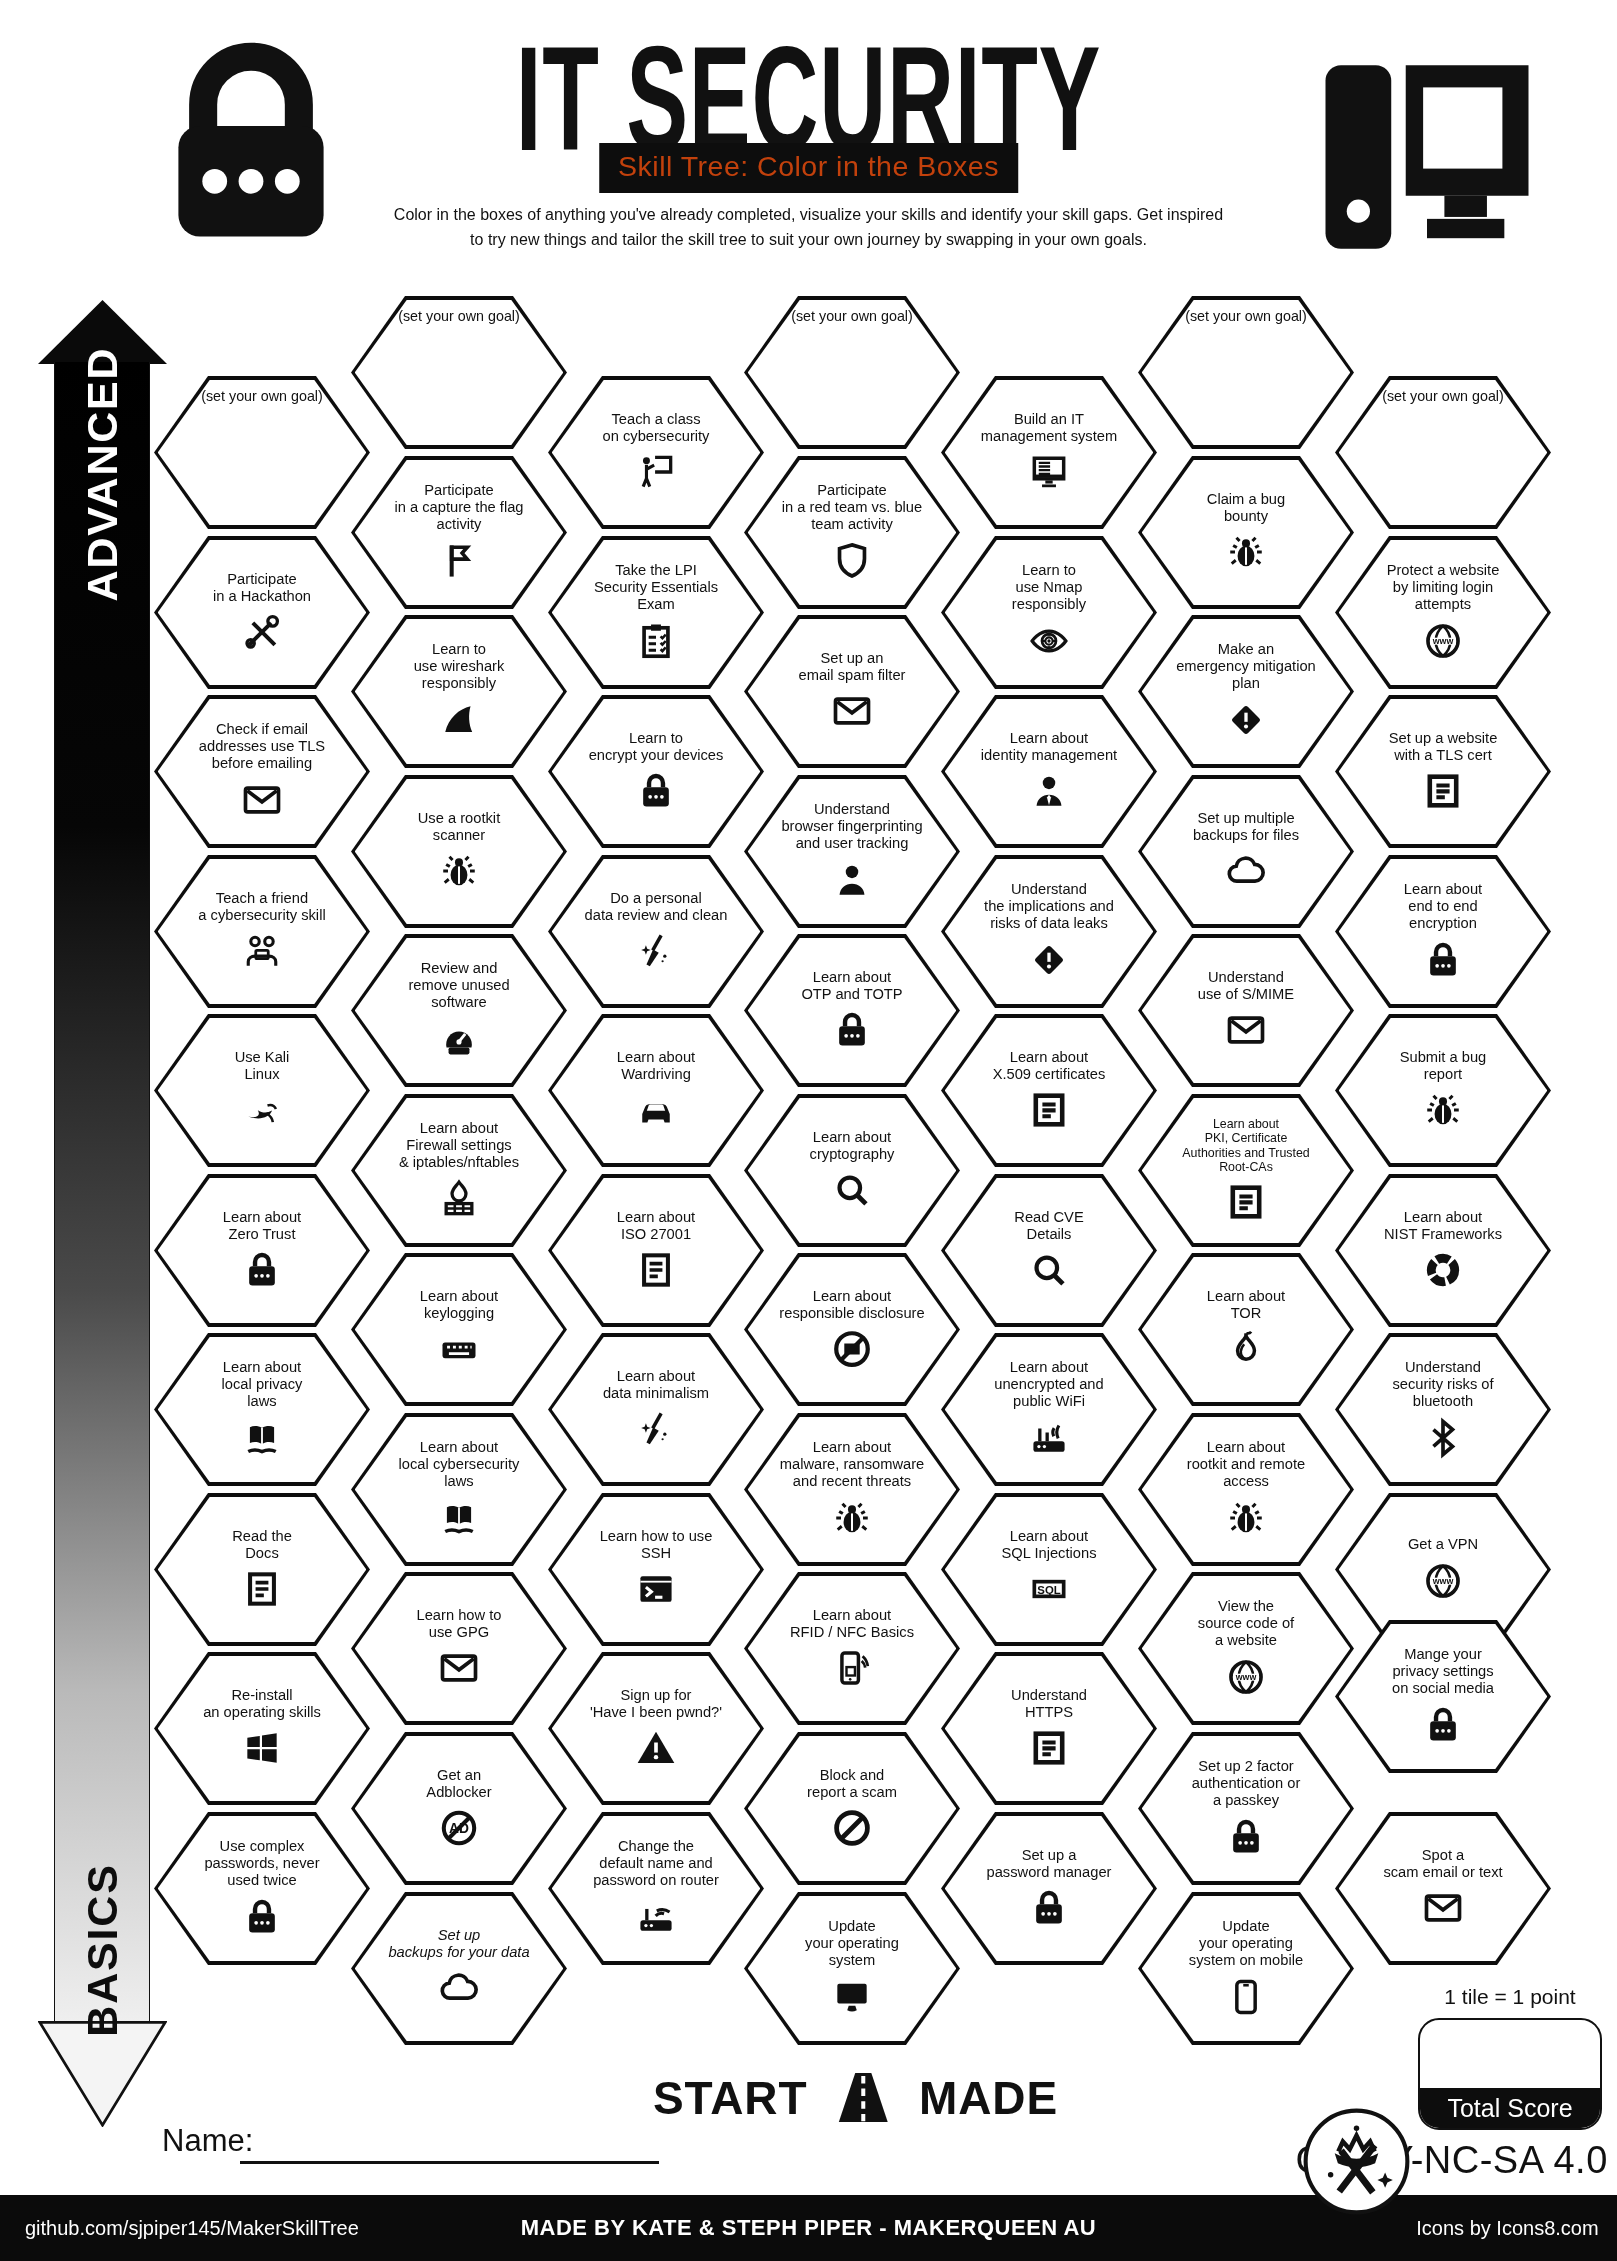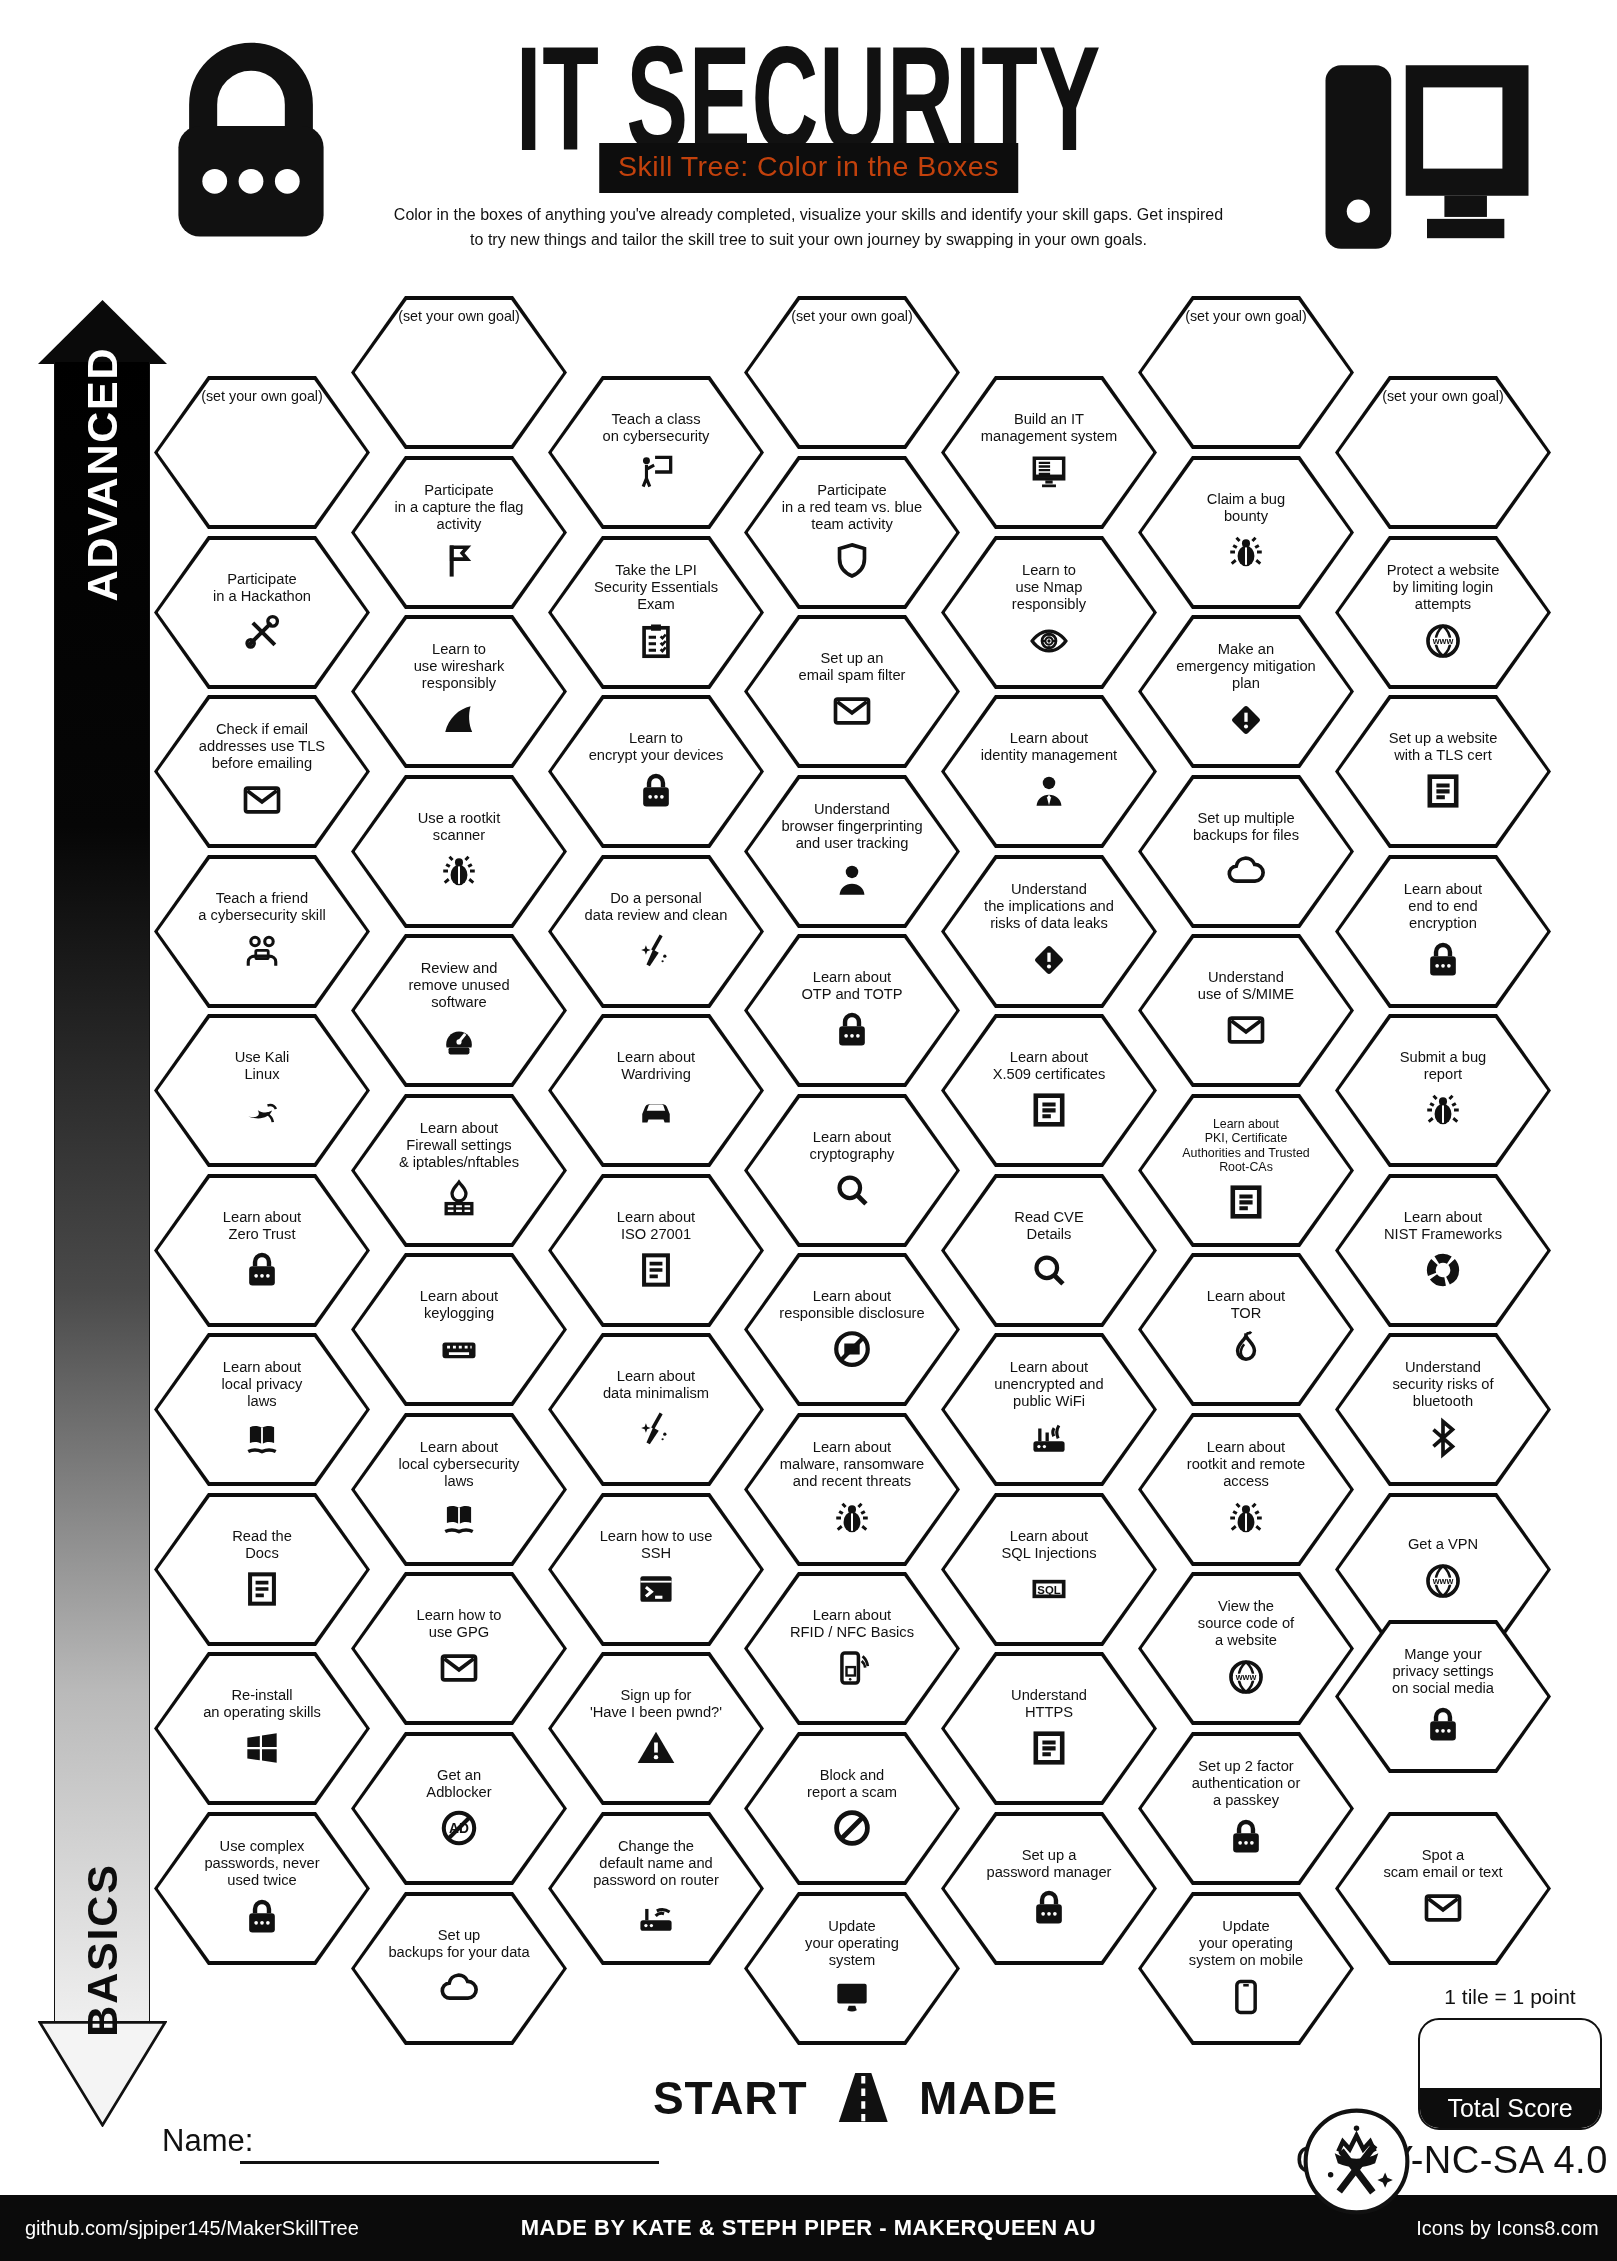--- a/index.html
+++ b/index.html
@@ -396,21 +396,21 @@
 Adblocker</div>
         <div class="icon">
           <svg viewBox="0 0 24 24" width="100%" height="100%">
             <circle cx="12" cy="12" r="8.3" fill="none" stroke="#111" stroke-width="2.2"></circle>
             <path d="M6.3 17.7L17.7 6.3" stroke="#111" stroke-width="2.2"></path>
             <text x="12" y="14.8" font-size="7.5" font-weight="bold" text-anchor="middle" fill="#111">AD</text>
           </svg>
         </div>
       </div>
     </div>
-    <div class="hex" style="left: 351px; top: 1892px;">
+    <div class="hex" style="left: 351px; top: 1892px; font-style: italic;">
       <div class="hex-outer"></div>
       <div class="hex-inner"></div>
       <div class="hex-content">
         <div class="hex-label">Set up
 backups for your data</div>
         <div class="icon">
           <svg viewBox="0 0 24 24" width="100%" height="100%">
             <path d="M7.3 17.5a4.1 4.1 0 0 1-.6-8.2 5.2 5.2 0 0 1 10-.9 3.6 3.6 0 0 1 .2 9.1z" fill="none" stroke="#111" stroke-width="2"></path>
           </svg>
         </div>

